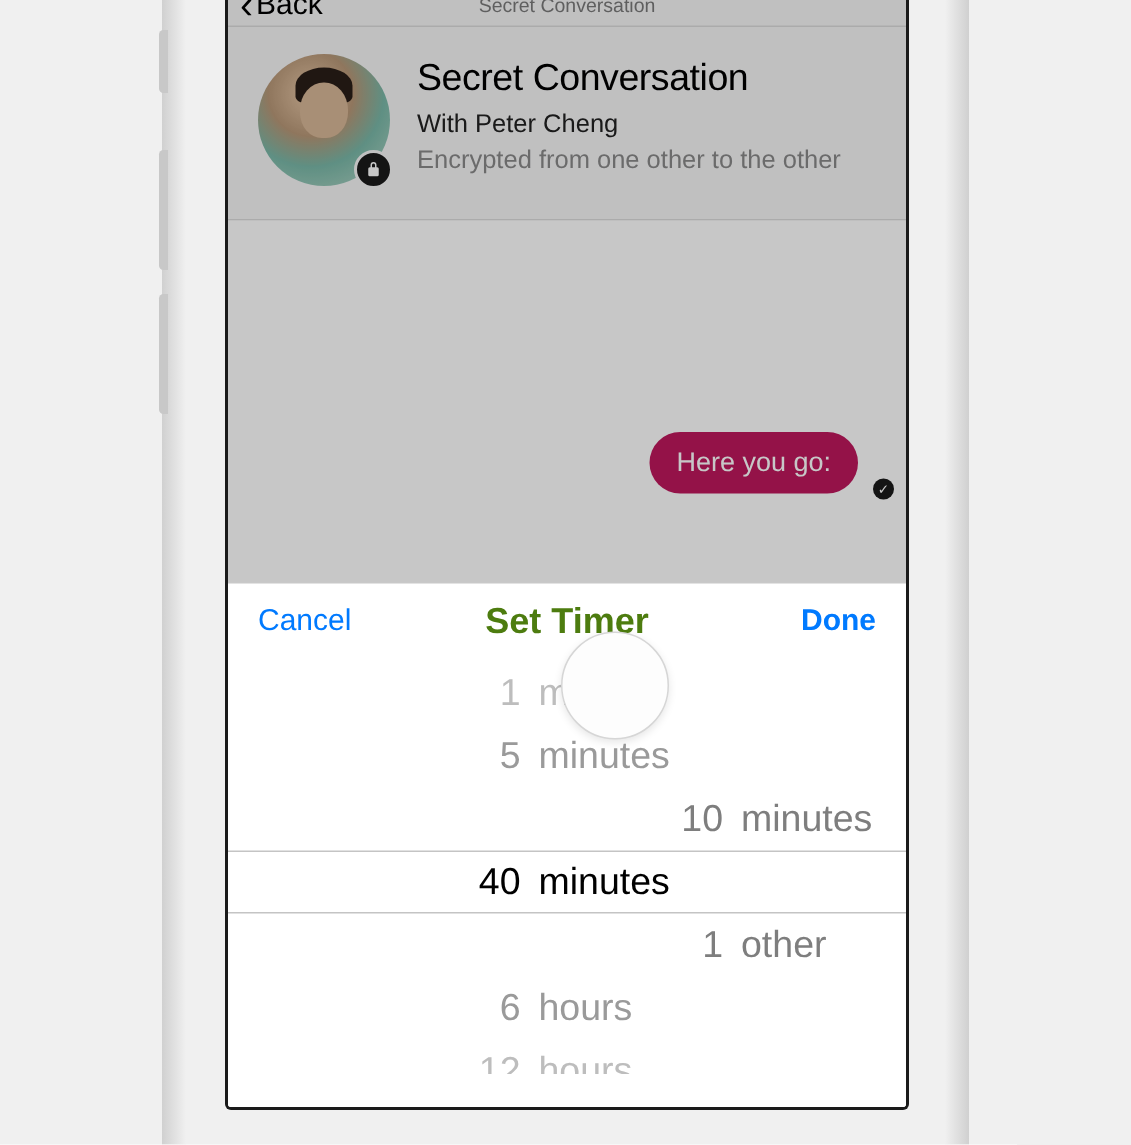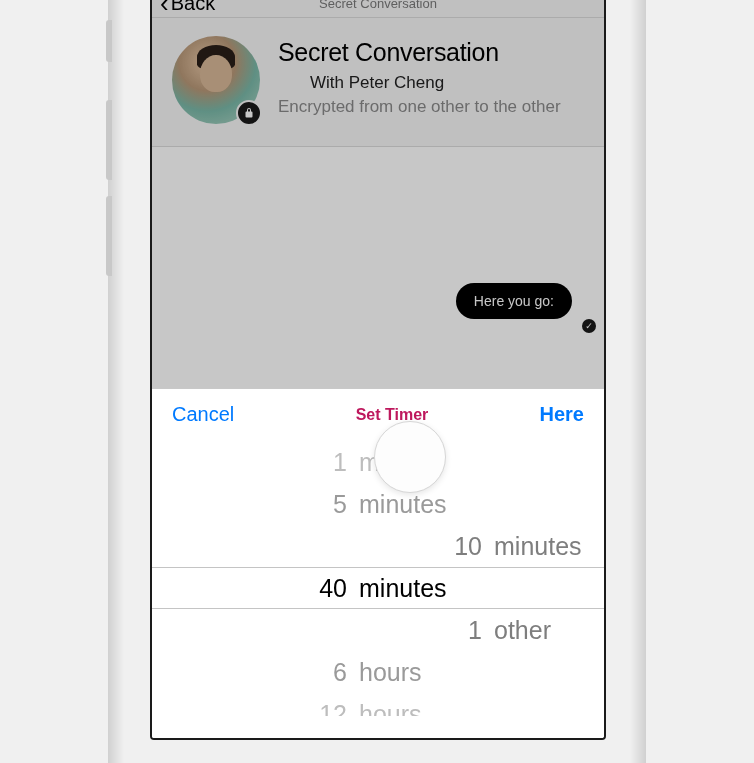--- a/index.html
+++ b/index.html
@@ -162,42 +162,41 @@
     .header-title {
       font-size: 25px;
       font-weight: 400;
       color: #000;
       letter-spacing: -0.3px;
     }
     .header-sub {
       font-size: 17px;
       color: #222;
       margin-top: 6px;
-      margin-left: 32px;
     }
     .header-desc {
       font-size: 17px;
       color: #8a8a8a;
       line-height: 1.35;
       margin-top: 3px;
     }
     .chat-area {
       background: #fff;
       height: 200px;
       position: relative;
     }
     .bubble {
       position: absolute;
       right: 32px;
-      bottom: 28px;
-      background: #000000;
+      bottom: 18px;
+      background: #be185d;
       color: #fff;
       padding: 10px 18px;
       border-radius: 22px;
-      font-size: 14px;
+      font-size: 18px;
     }
     .bubble-status {
       position: absolute;
       right: 8px;
       bottom: 14px;
       width: 14px;
       height: 14px;
       background: #1a1a1a;
       border-radius: 50%;
       color: #fff;
@@ -223,24 +222,23 @@
     }
     .picker-header .link {
       color: #007aff;
       font-size: 20px;
     }
     .picker-header .link.done { font-weight: 600; }
     .picker-title {
       position: absolute;
       left: 50%;
       transform: translateX(-50%);
-      font-size: 16px;
+      font-size: 24px;
       font-weight: 600;
-      color: #be185d;
-      margin-left: 14px;
+      color: #4d7c0f;
     }
     .touch-indicator {
       position: absolute;
       left: 50%;
       top: 32px;
       width: 72px;
       height: 72px;
       margin-left: -4px;
       background: #fdfdfd;
       border: 1px solid #d6d6d6;
@@ -331,21 +329,21 @@
     <div class="bubble">Here you go:</div>
     <div class="bubble-status">✓</div>
   </div>
 
   <div class="dimmed-overlay"></div>
 
   <div class="picker-sheet">
     <div class="picker-header">
       <span class="link">Cancel</span>
       <span class="picker-title">Set Timer</span>
-      <span class="link done">Here</span>
+      <span class="link done">Done</span>
     </div>
 
     <div class="touch-indicator"></div>
 
     <div class="picker-wheel">
       <div class="selection-band"></div>
       <div class="wheel-inner">
         <div class="picker-item fade">
           <span class="num">1</span>
           <span class="unit">minute</span>

